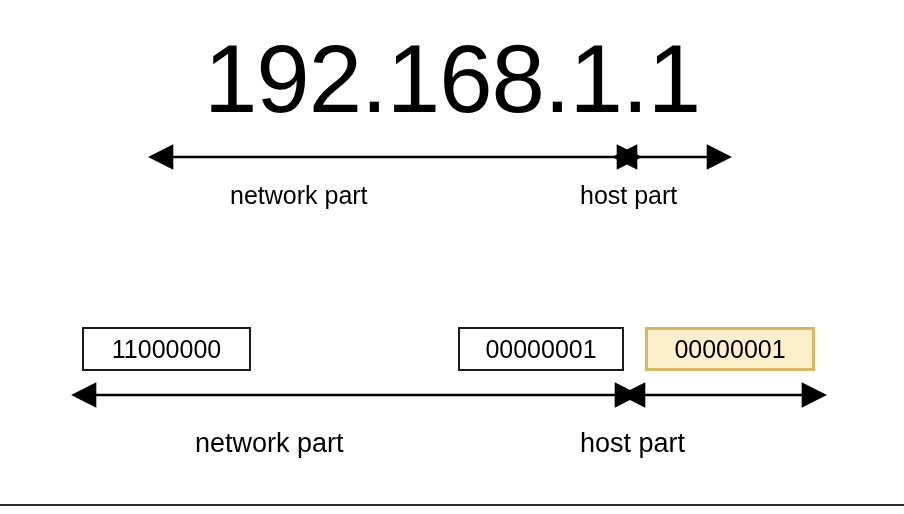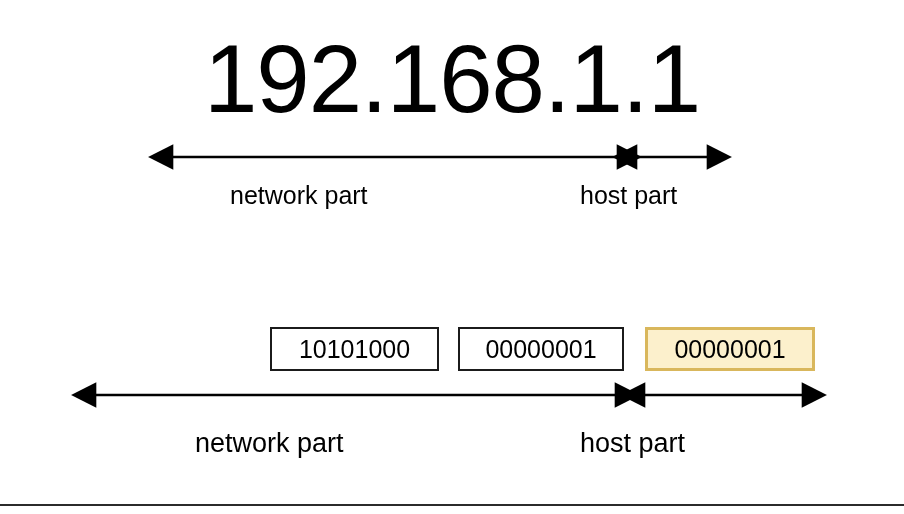--- a/index.html
+++ b/index.html
@@ -118,21 +118,21 @@
 
     <line x1="172" y1="157" x2="618" y2="157" stroke="#000000" stroke-width="2.6" marker-start="url(#headL)" marker-end="url(#headR)"></line>
 
     <line x1="636" y1="157" x2="708" y2="157" stroke="#000000" stroke-width="2.6" marker-start="url(#headL)" marker-end="url(#headR)"></line>
   </svg>
 
   <div class="caption caption-top-network">network part</div>
   <div class="caption caption-top-host">host part</div>
 
   <div class="octet-row">
-    <div class="octet o2">10101000</div>
+    <div class="octet o1">11000000</div>
     <div class="octet o3">00000001</div>
     <div class="octet o4">00000001</div>
   </div>
 
   <svg class="arrow-layer" viewBox="0 0 904 514" width="904" height="514">
     <line x1="95" y1="395" x2="616" y2="395" stroke="#000000" stroke-width="2.6" marker-start="url(#headL)" marker-end="url(#headR)"></line>
     <line x1="644" y1="395" x2="803" y2="395" stroke="#000000" stroke-width="2.6" marker-start="url(#headL)" marker-end="url(#headR)"></line>
   </svg>
 
   <div class="caption caption-bot-network">network part</div>

